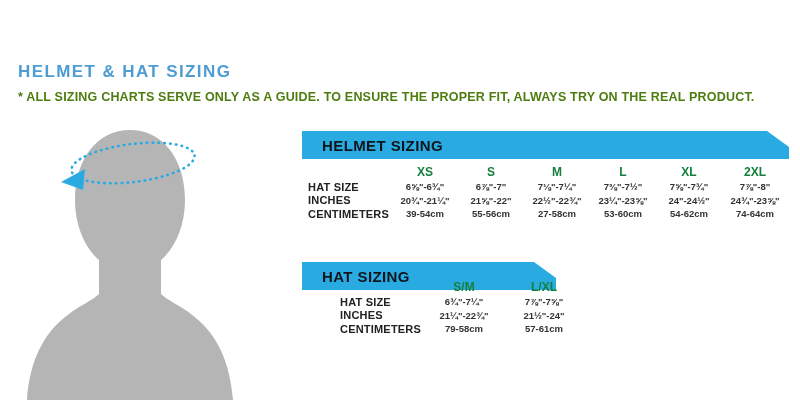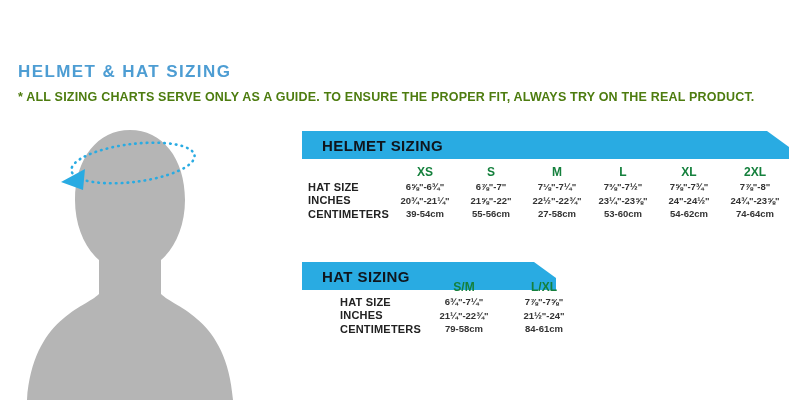--- a/index.html
+++ b/index.html
@@ -123,16 +123,16 @@
     <div class="row-label">HAT SIZE</div>
     <div class="cell">6¾"-7¼"</div>
     <div class="cell">7⅞"-7⅝"</div>
 
     <div class="row-label">INCHES</div>
     <div class="cell">21¼"-22¾"</div>
     <div class="cell">21½"-24"</div>
 
     <div class="row-label">CENTIMETERS</div>
     <div class="cell">79-58cm</div>
-    <div class="cell">84-61cm</div>
+    <div class="cell">57-61cm</div>
   </div>
 
 </div>
 
 </body></html>

